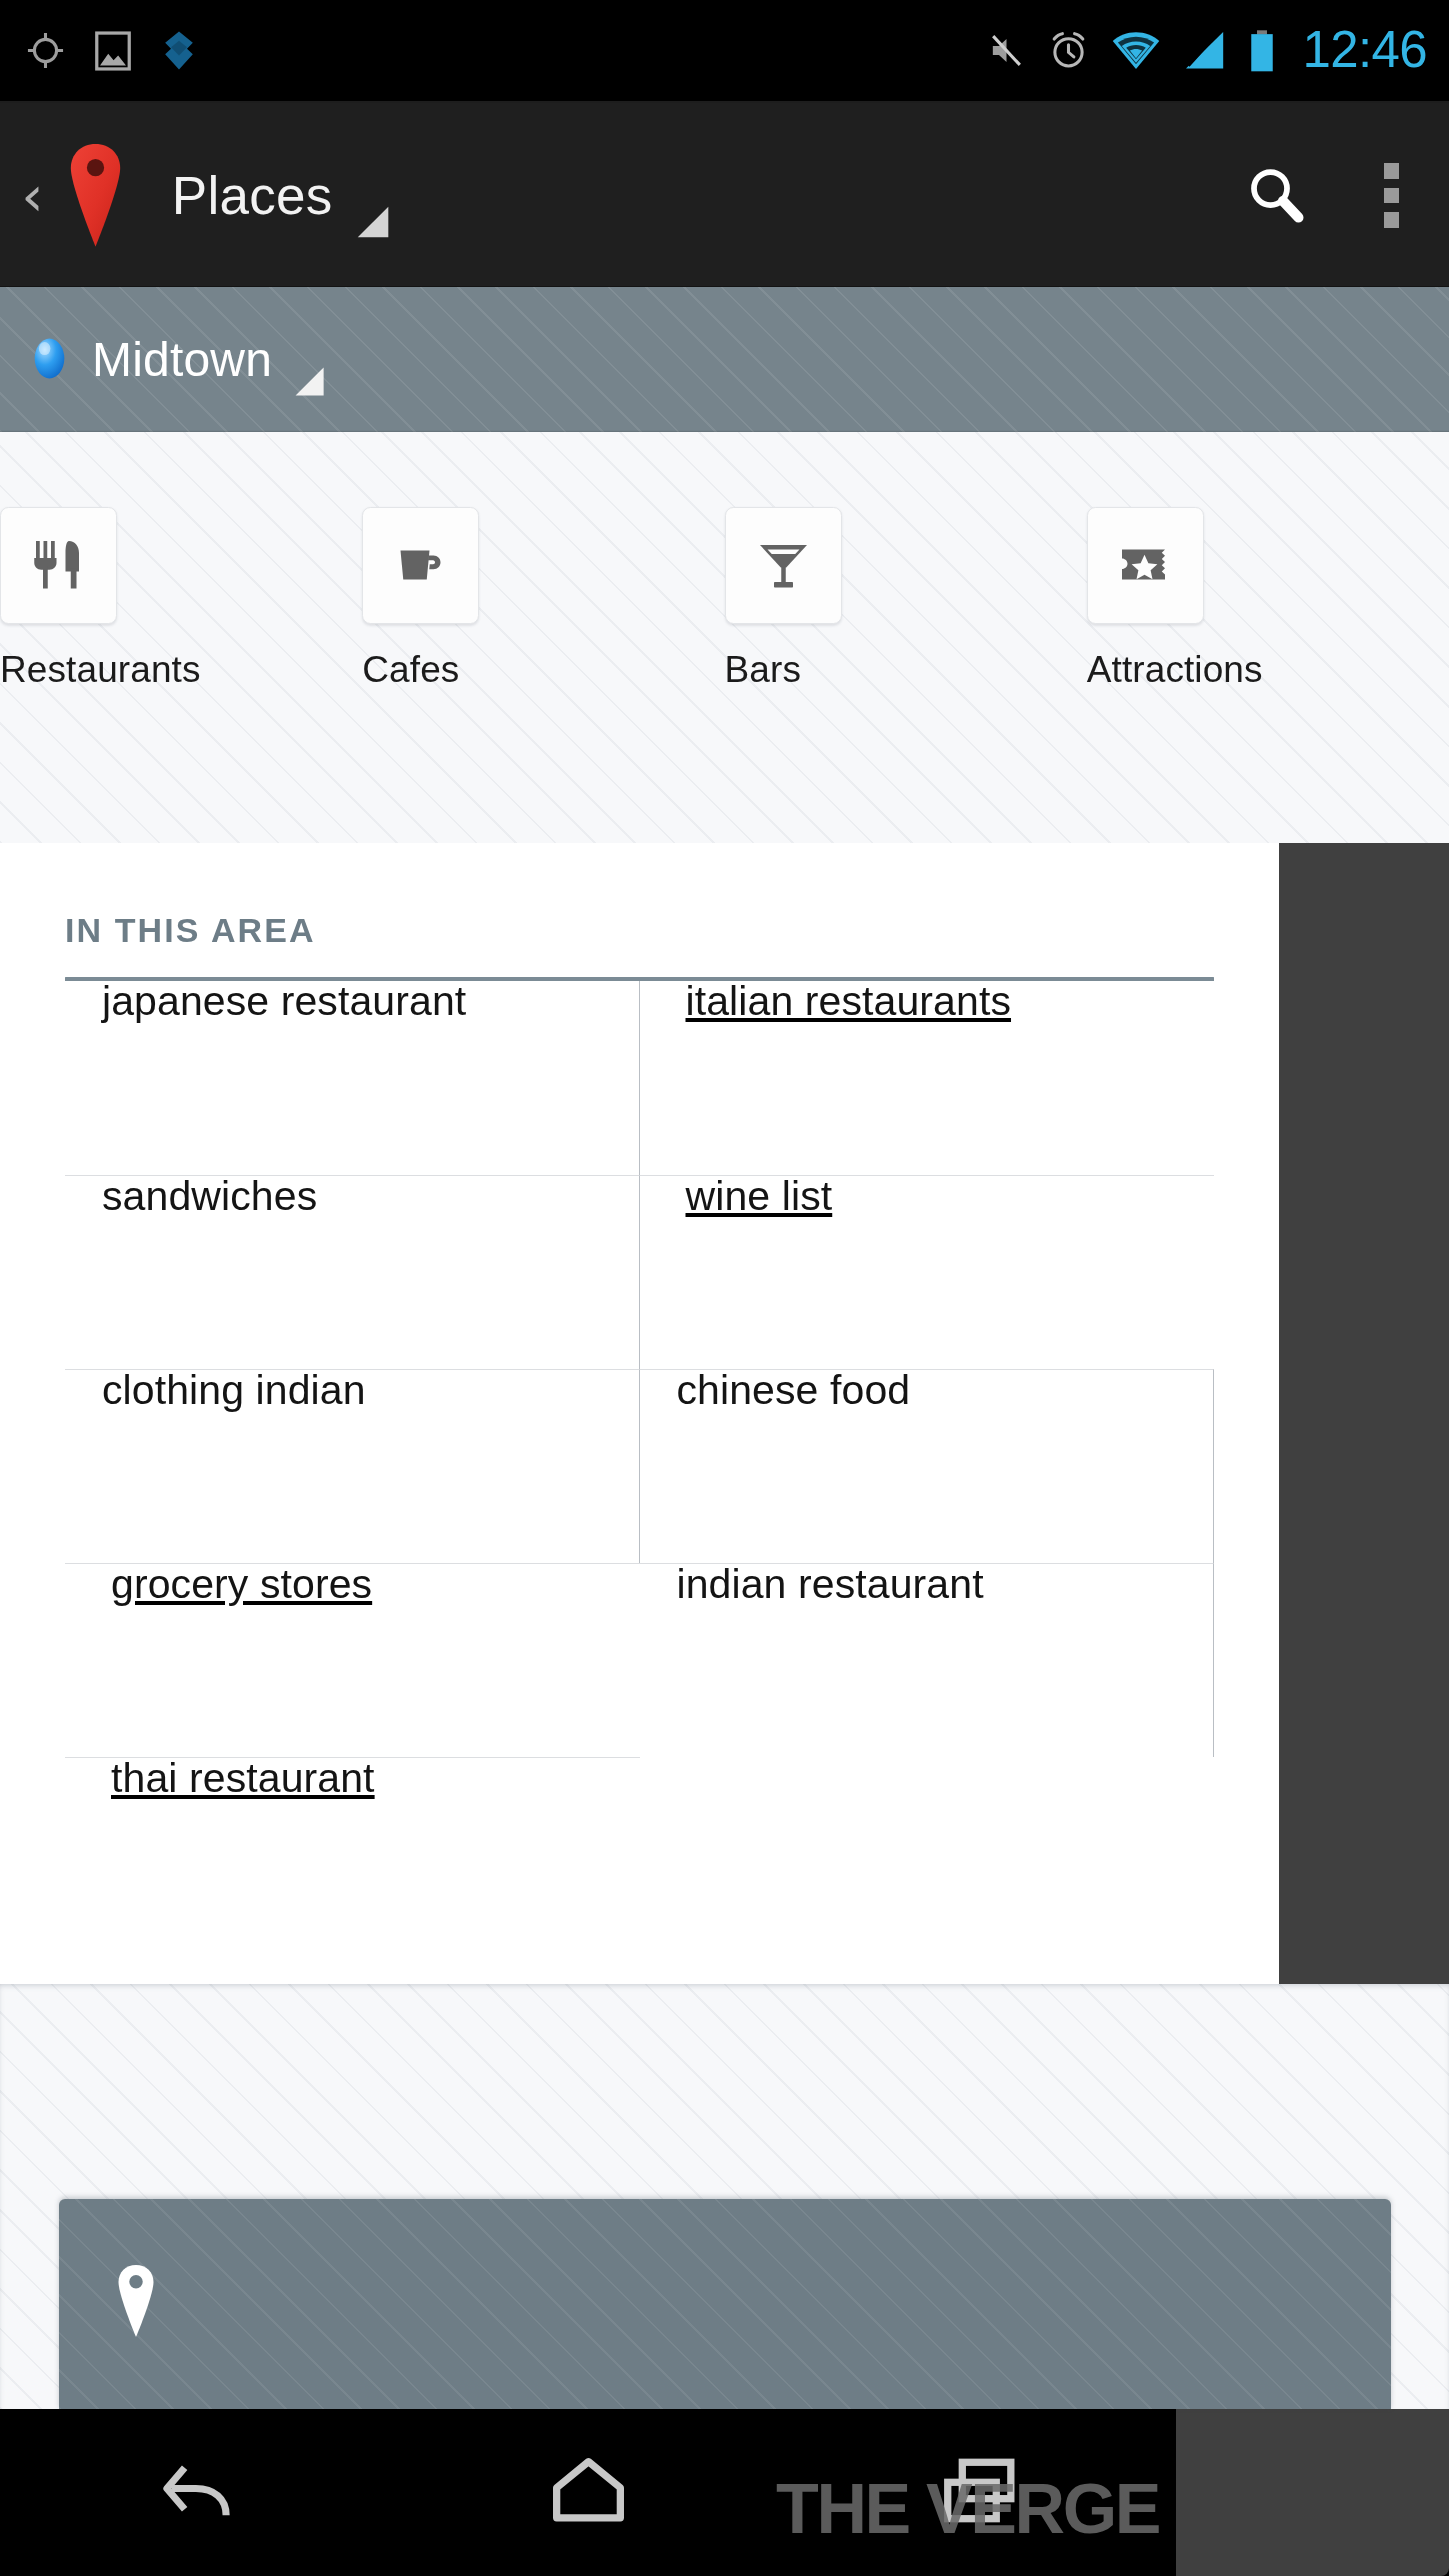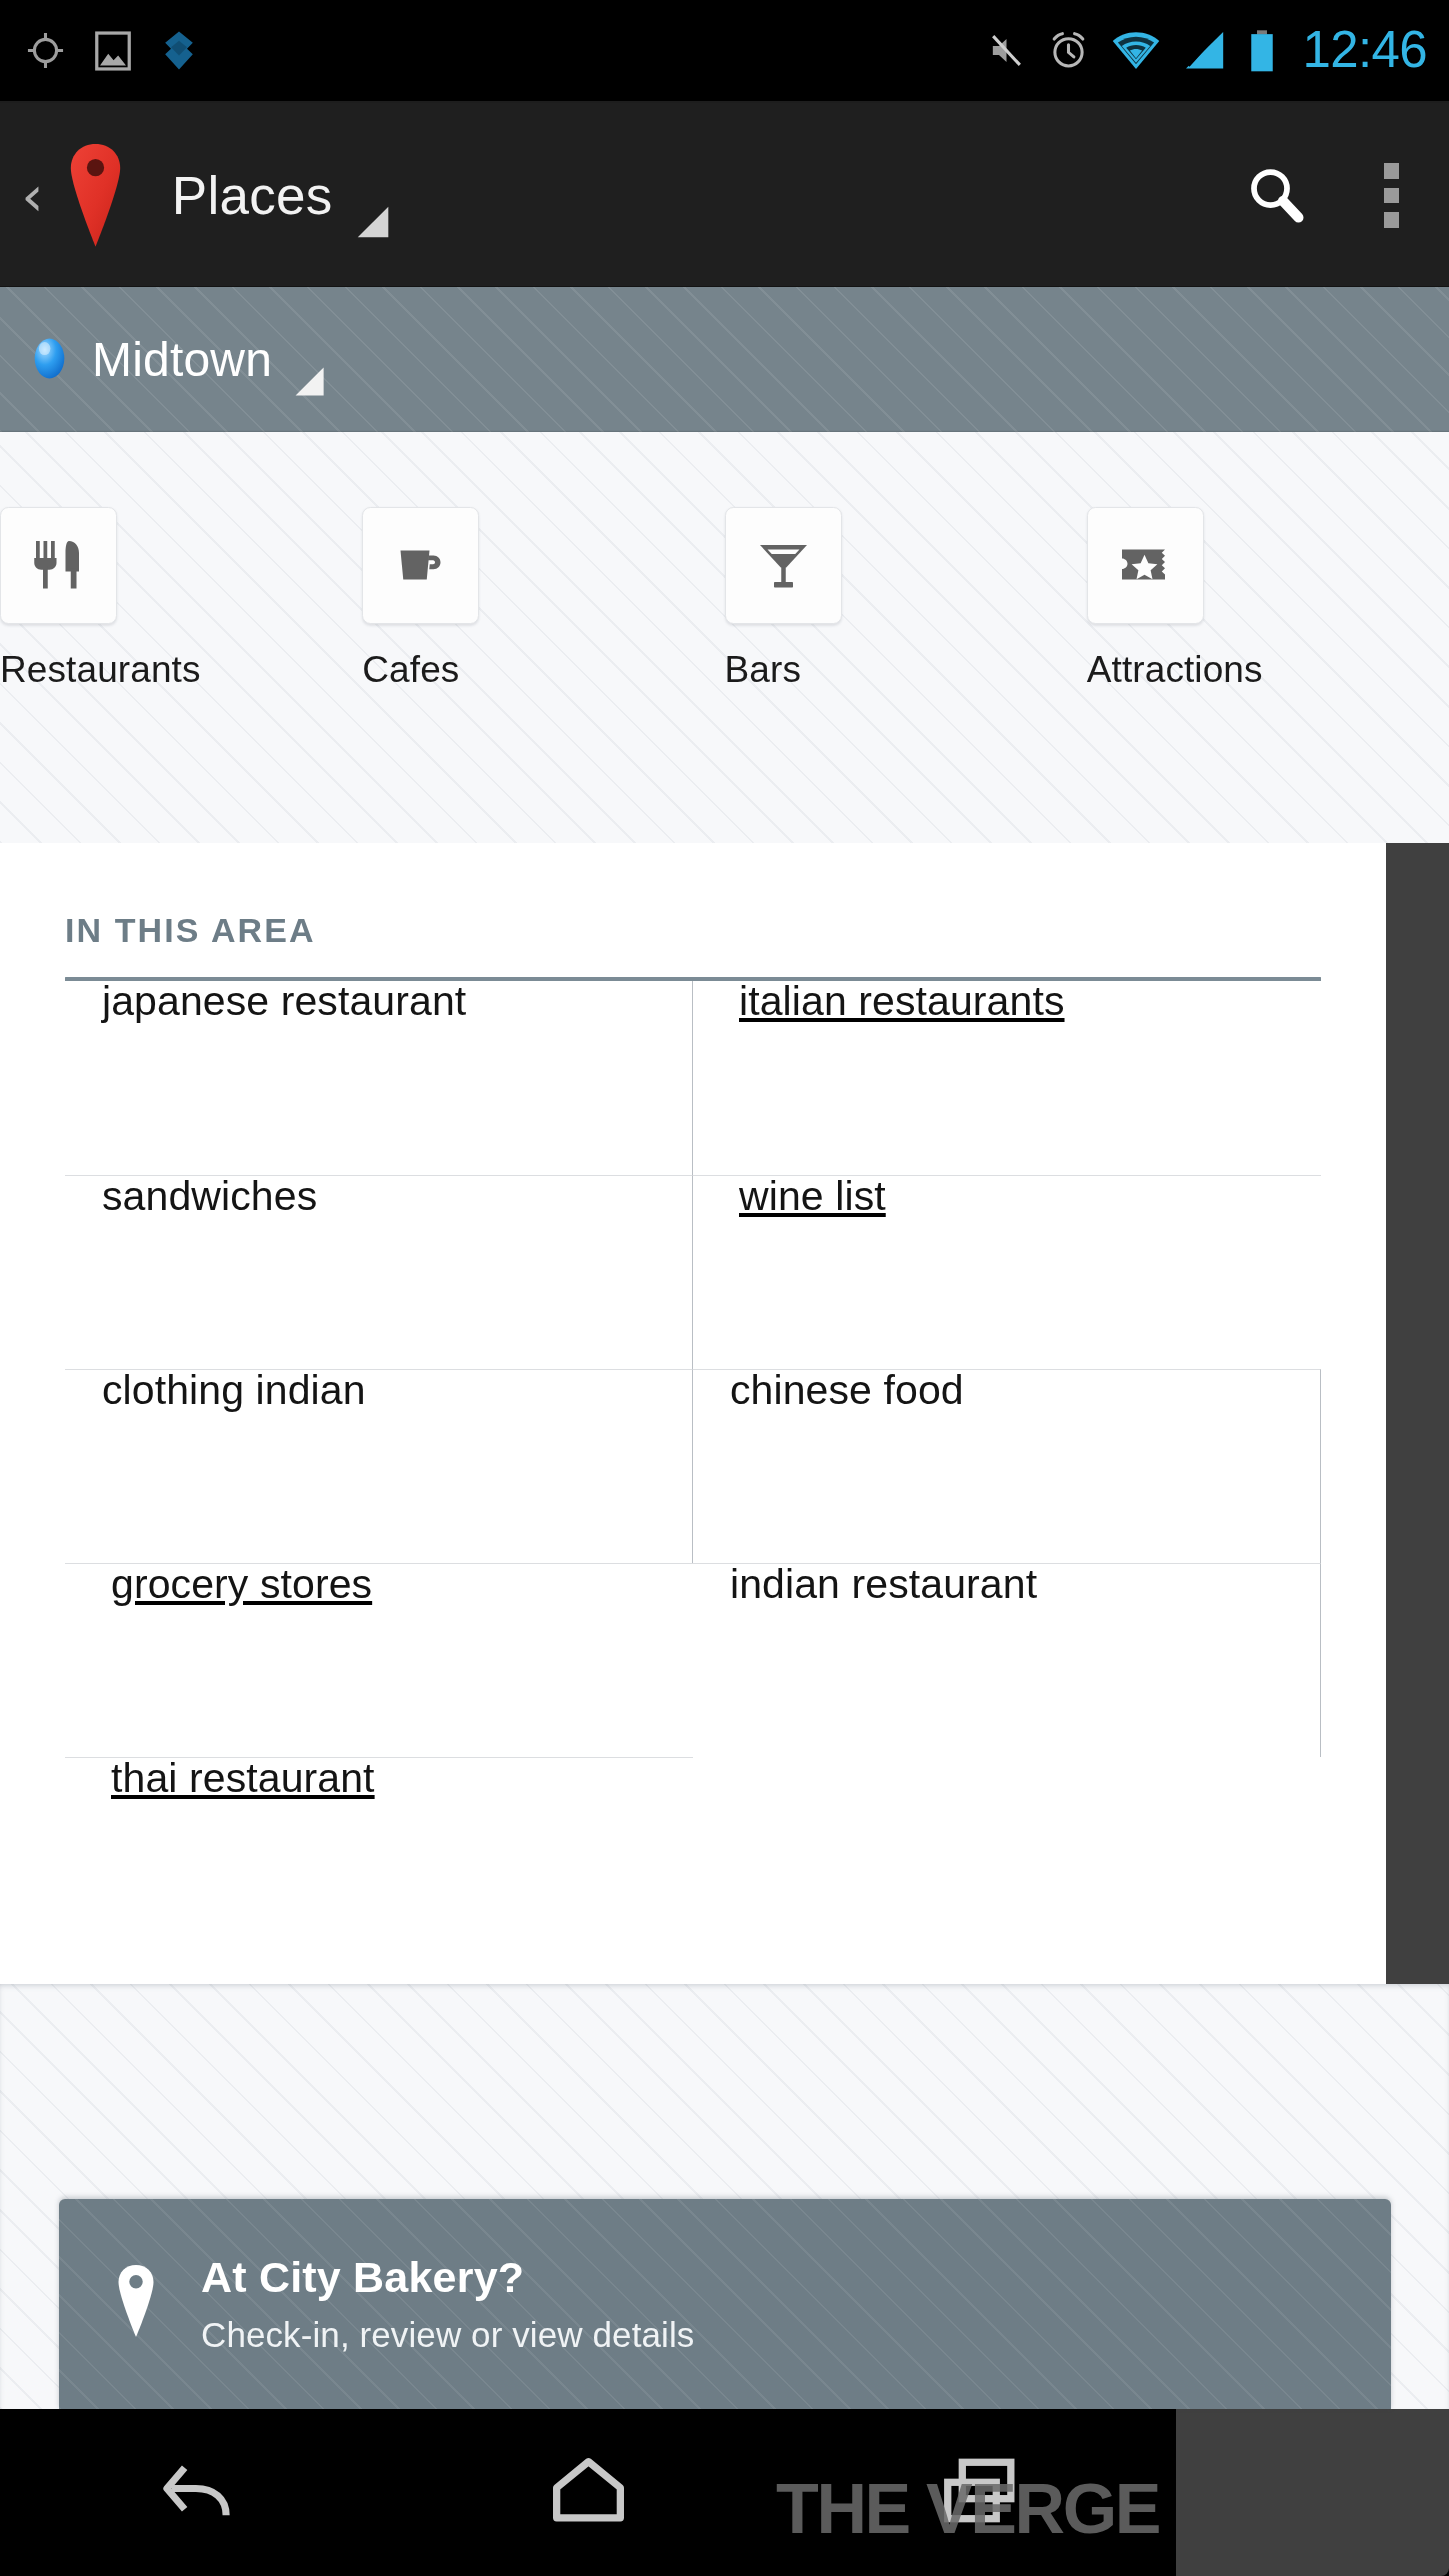--- a/index.html
+++ b/index.html
@@ -90,21 +90,21 @@
     border:0.6px solid #e3e5e8;
     box-shadow:0 1.2px 2.4px rgba(70,80,95,0.13);
     display:flex;align-items:center;justify-content:center;
   }
   .cat-label{
     margin-top:25px;font-size:37px;color:#1b1b1b;letter-spacing:0.1px;
   }
 
   
   .suggestions{
-    position:absolute;top:843px;left:0;width:1386px;height:1141px;
+    position:absolute;top:843px;left:0;width:1279px;height:1141px;
     background:#ffffff;
   }
   .sec-head{
     margin:0 65px;padding-top:68px;
   }
   .sec-title{
     font-size:34px;color:#6d7d87;letter-spacing:2.1px;font-weight:bold;
   }
   .sec-rule{
     margin-top:26.6px;height:4.2px;background:#7b8b95;border-radius:0.6px;
@@ -413,24 +413,20 @@
 
   <div class="lower stripes"></div>
 
   <div class="checkin">
     <span class="ci-pin">
       <svg width="50" height="80" viewBox="0 0 20 32">
         <path d="M10 1.6c-4.1 0-7.0 2.9-7.0 6.8 0 5.4 7.0 22.0 7.0 22.0s7.0-16.6 7.0-22.0C17 4.5 14.1 1.6 10 1.6z" fill="#ffffff"></path>
         <circle cx="10" cy="8.3" r="2.7" fill="#6e7d86"></circle>
       </svg>
     </span>
-    <div class="ci-text">
-      <div class="ci-title">At City Bakery?</div>
-      <div class="ci-sub">Check-in, review or view details</div>
-    </div>
   </div>
 
   <div class="navbar">
 
     <div class="nav-btn">
       <span>
         <svg width="91" height="77" viewBox="0 0 30 26">
           <path d="M25.0 21.0c0-5.6-4.1-9.0-10.2-9.0H6.6" fill="none" stroke="#c8c8c8" stroke-width="2.4"></path>
           <path d="M11.0 5.0L5.0 12.0l6.0 7.0" fill="none" stroke="#c8c8c8" stroke-width="2.4" stroke-linejoin="round"></path>
         </svg>

